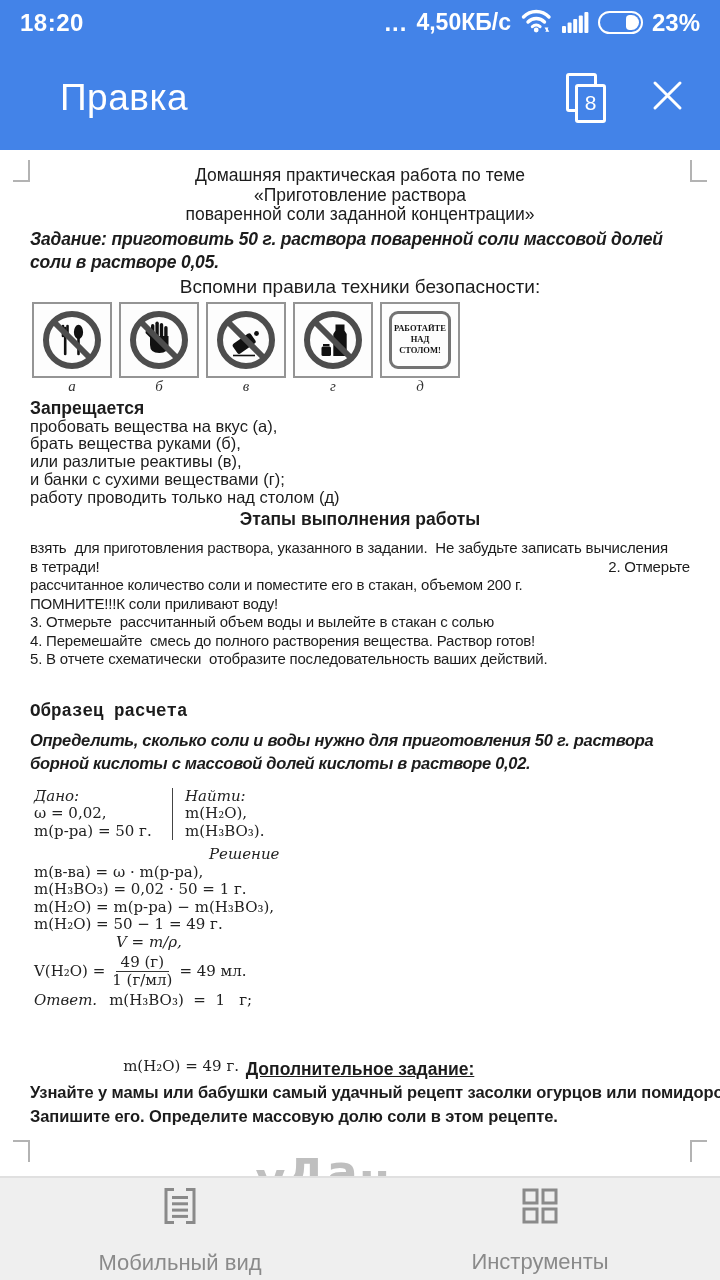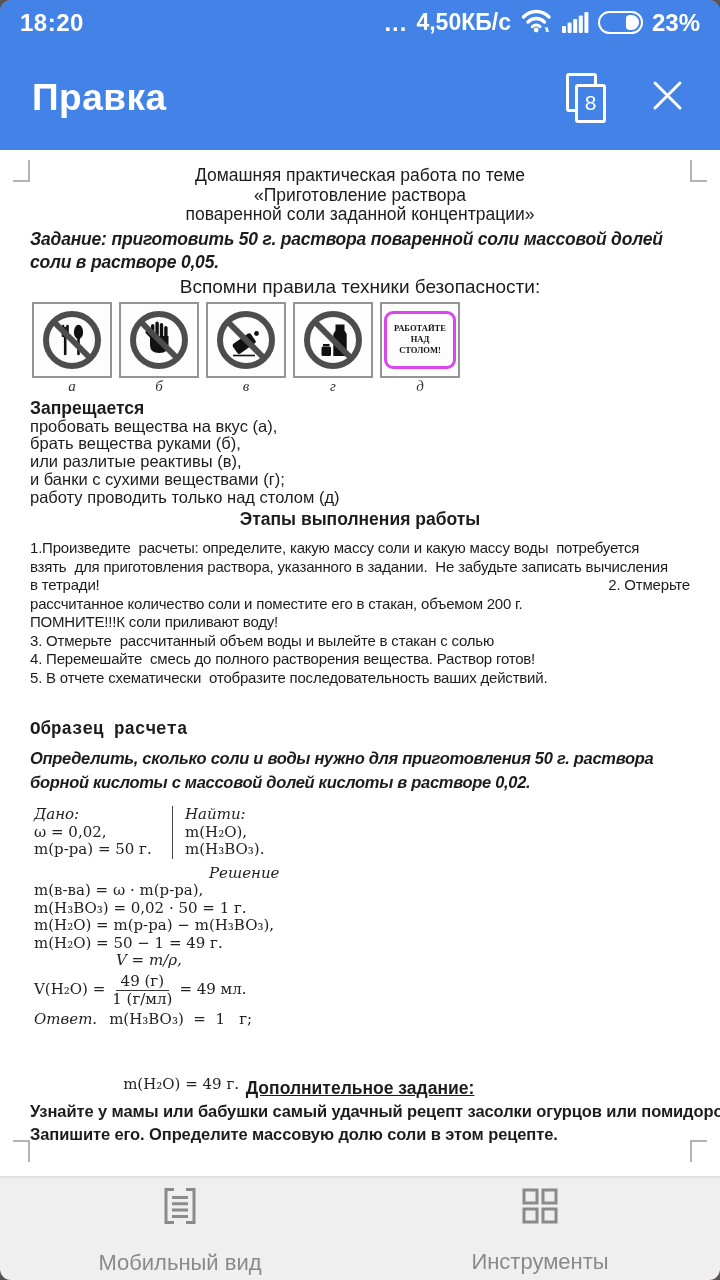--- a/index.html
+++ b/index.html
@@ -1,34 +1,34 @@
 <!DOCTYPE html>
 <html><head>
 <meta charset="utf-8">
 <style>
   * { margin:0; padding:0; box-sizing:border-box; }
   html,body { background:#555; }
   .screen { position:relative; width:720px; height:1280px; margin:0 auto; background:#c2410c;
-            font-family:"Liberation Sans", sans-serif; overflow:hidden;border-radius:11px; }
+            font-family:"Liberation Sans", sans-serif; overflow:hidden; }
 
   
   .statusbar { height:45px; background:#4383e8; display:flex; align-items:center;
                padding:0 20px; color:#fff; }
   .sb-time { font-size:24px; font-weight:700; letter-spacing:.5px; }
   .sb-right { margin-left:auto; display:flex; align-items:center; gap:9px; }
   .sb-dots { font-size:24px; font-weight:700; letter-spacing:1px; line-height:10px; }
   .sb-speed { font-size:23px; font-weight:700; }
   .batt { position:relative; width:45px; height:23px; border:2.5px solid #fff; border-radius:12px; }
   .batt-fill { position:absolute; right:2px; top:2px; bottom:2px; width:13px;
                background:#fff; border-radius:4px 8px 8px 4px; }
   .sb-pct { font-size:24px; font-weight:700; }
 
   
   .appbar { height:105px; background:#4383e8; display:flex; align-items:center; padding:0 32px; }
-  .app-title { color:#fff; font-size:37px; font-weight:700; letter-spacing:.5px; }
+  .app-title { color:#fff; font-size:37px; font-weight:400; letter-spacing:.5px;margin-left:28px; }
   .appbar-icons { margin-left:auto; display:flex; align-items:center; gap:40px; }
   .pages { position:relative; width:40px; height:50px; cursor:pointer; }
   .pages-back { position:absolute; left:0; top:0; width:31px; height:39px;
                 border:3px solid #fff; border-radius:3px; }
   .pages-front { position:absolute; left:9px; top:11px; width:31px; height:39px;
                  border:3px solid #fff; border-radius:3px; background:#4383e8;
                  display:flex; align-items:center; justify-content:center;
                  color:#fff; font-size:21px; }
   .closebtn { width:42px; height:42px; display:flex; align-items:center; justify-content:center; cursor:pointer; }
 
@@ -45,21 +45,21 @@
   .pw { white-space:pre-wrap; }
 
   .doc-title { text-align:center; font-size:17.5px; line-height:19.5px; }
   .task { font-weight:700; font-style:italic; font-size:17.5px; line-height:23.5px;
           letter-spacing:-.2px; margin-top:3px; }
   .safety-head { text-align:center; font-size:19px; margin-top:1px; }
 
   .signs-row { display:flex; gap:7px; margin:4px 0 0 2px; }
   .sign { width:80px; height:76px; border:2px solid #949494; background:#fdfdfd;
           display:flex; align-items:center; justify-content:center; }
-  .sign-d-inner { width:72px; height:58px; border:3px solid #d946ef; border-radius:9px;
+  .sign-d-inner { width:62px; height:58px; border:3px solid #737373; border-radius:9px;
                   display:flex; flex-direction:column; align-items:center; justify-content:center;
                   font-family:"Liberation Serif", serif; font-weight:700; font-size:8.5px;
                   line-height:11px; color:#111; text-align:center; }
   .sign-labels { display:flex; gap:7px; margin-left:2px; }
   .sign-labels div { width:80px; text-align:center; font-family:"Liberation Serif", serif;
                      font-style:italic; font-size:15px; line-height:17px; color:#333; }
 
   .forbid-head { font-weight:700; font-size:17.5px; margin-top:3px; line-height:20px; }
   .forbid-list div { font-size:16.5px; line-height:17.8px; }
   .stages-head { text-align:center; font-weight:700; font-size:17.5px; margin-top:3px; line-height:20px; }
@@ -252,21 +252,20 @@
         <div class="nw">пробовать вещества на вкус (а),</div>
         <div class="nw">брать вещества руками (б),</div>
         <div class="nw">или разлитые реактивы (в),</div>
         <div class="nw">и банки с сухими веществами (г);</div>
         <div class="nw">работу проводить только над столом (д)</div>
       </div>
 
       <div class="stages-head">Этапы выполнения работы</div>
 
       <div class="steps">
-        <div class="nw">1.Произведите  расчеты: определите, какую массу соли и какую массу воды  потребуется</div>
         <div class="nw">взять  для приготовления раствора, указанного в задании.  Не забудьте записать вычисления</div>
         <div class="steps-split">
           <span class="nw">в тетради!</span>
           <span class="nw">2. Отмерьте</span>
         </div>
         <div class="nw">рассчитанное количество соли и поместите его в стакан, объемом 200 г.</div>
         <div class="nw">ПОМНИТЕ!!!К соли приливают воду!</div>
         <div class="nw">3. Отмерьте  рассчитанный объем воды и вылейте в стакан с солью</div>
         <div class="nw">4. Перемешайте  смесь до полного растворения вещества. Раствор готов!</div>
         <div class="nw">5. В отчете схематически  отобразите последовательность ваших действий.</div>

